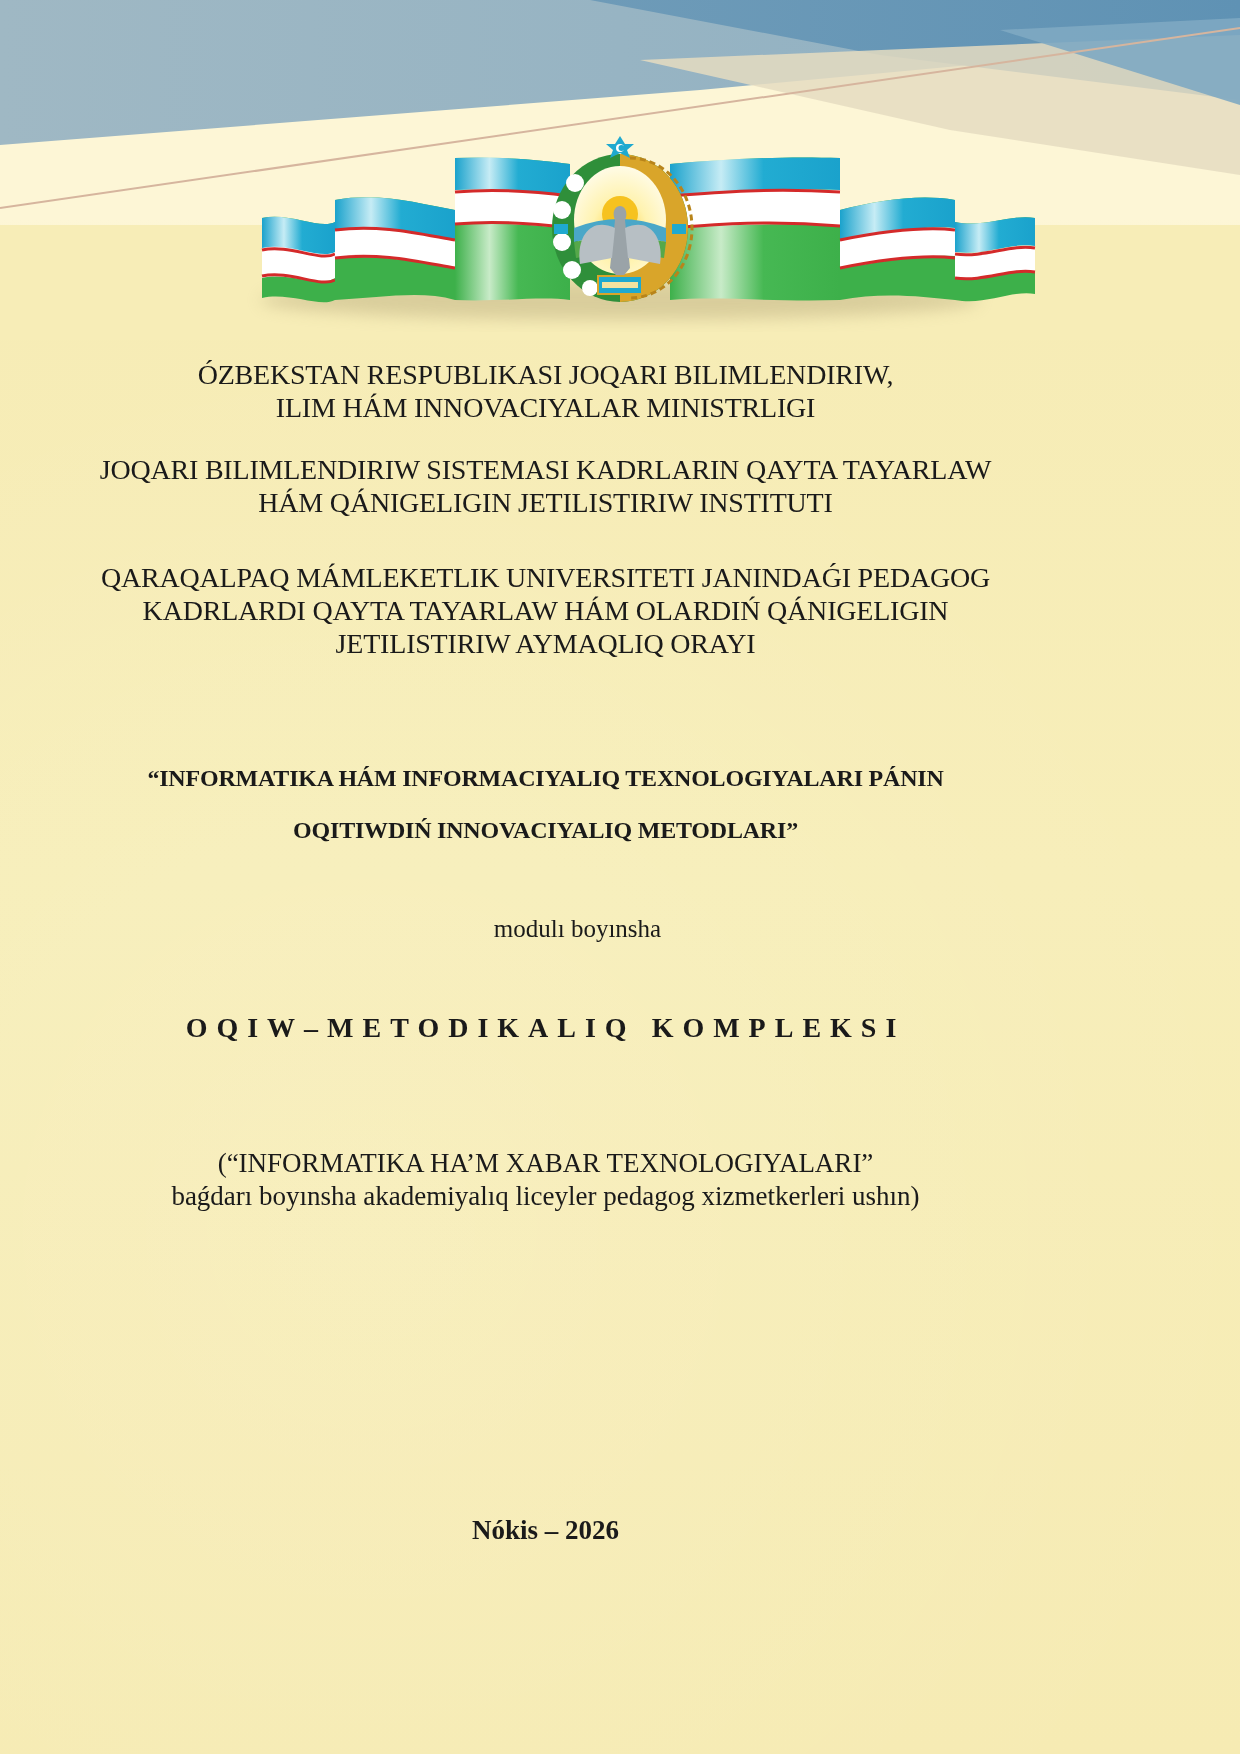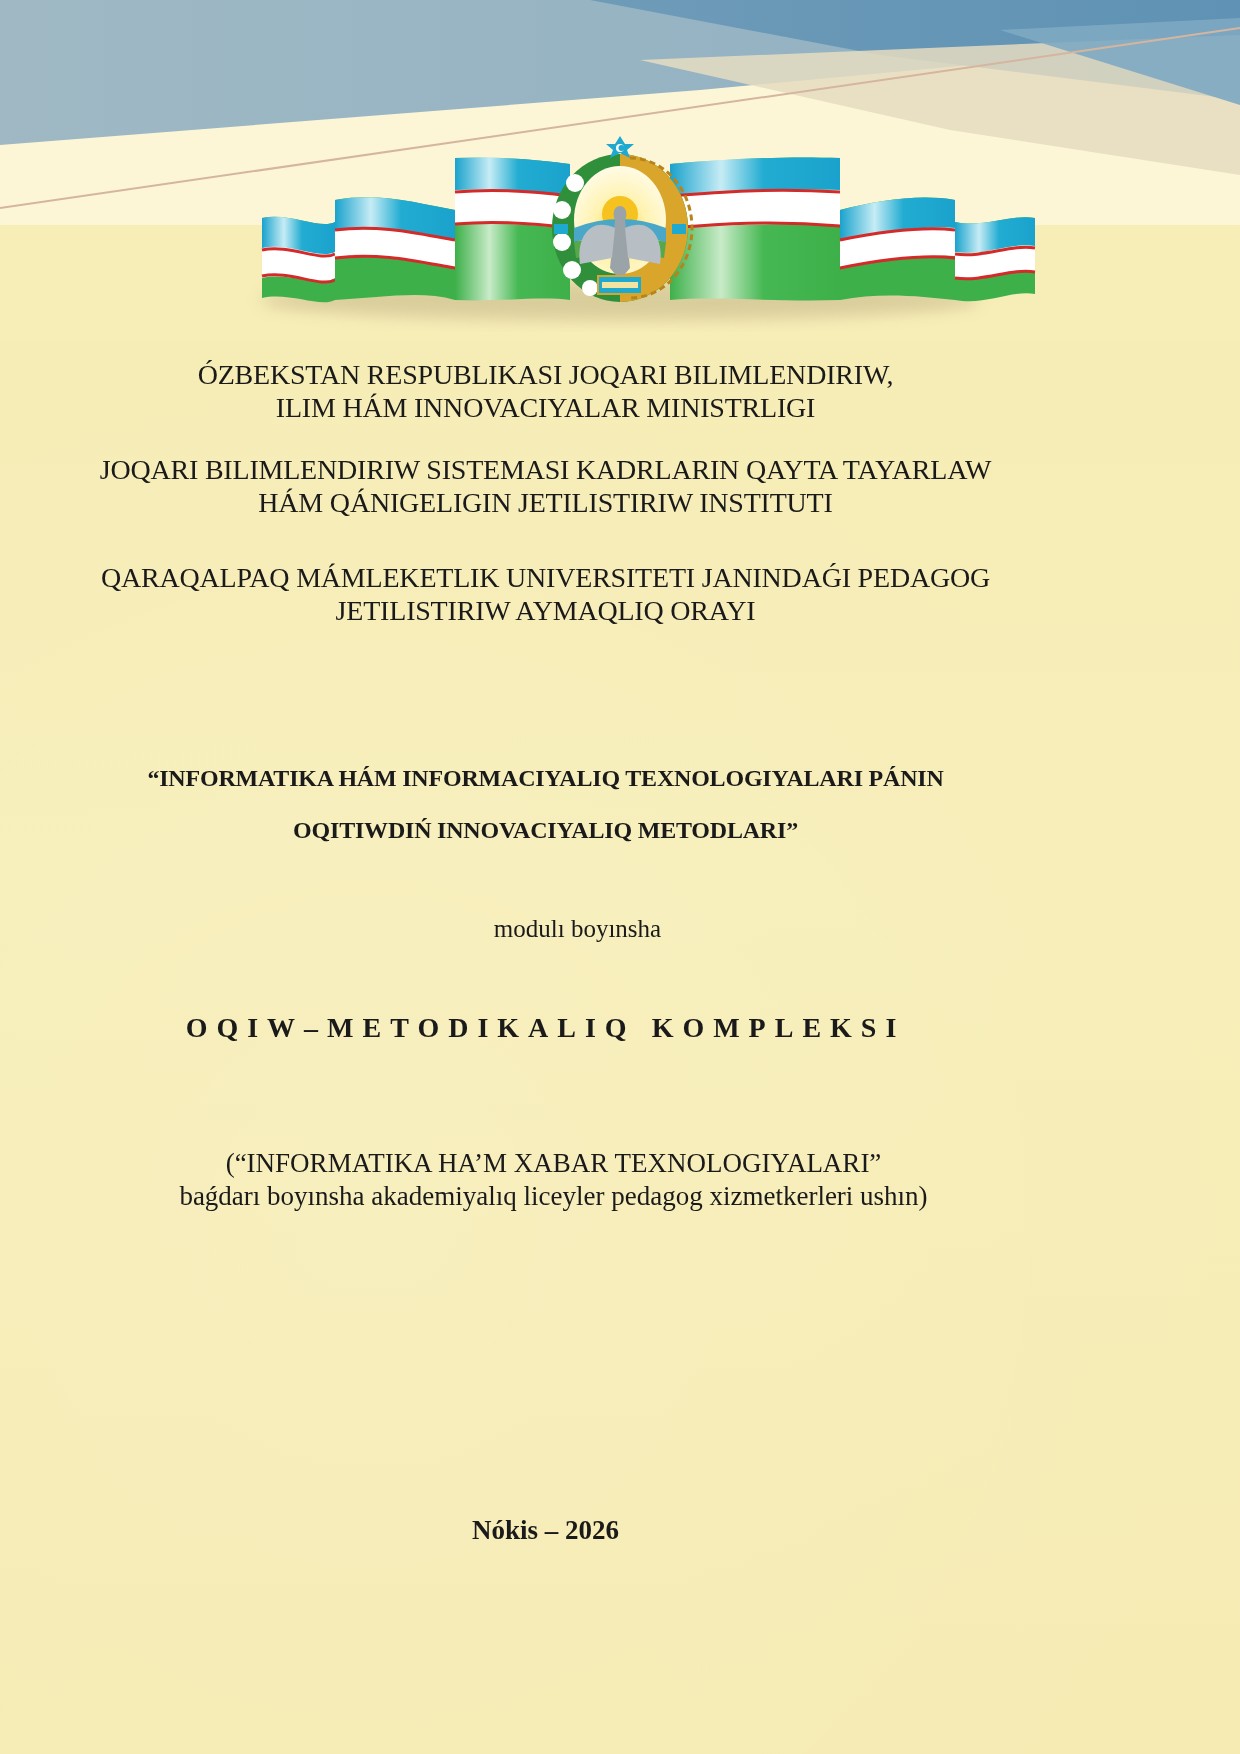--- a/index.html
+++ b/index.html
@@ -16,21 +16,21 @@
       linear-gradient(180deg, #f6ebb4 0%, #f7eeb9 50%, #f6ebb3 100%);
   }
   .header-art { position: absolute; left: 0; top: 0; width: 1240px; height: 340px; }
   .emblem { position: absolute; left: 0; top: 0; width: 1240px; height: 340px; }
 
   .text-block { position: absolute; left: 0; width: 1091px; text-align: center; }
   .org { font-size: 28px; line-height: 33px; letter-spacing: -0.2px; font-weight: normal; }
   .title { font-size: 24px; line-height: 52px; font-weight: bold; letter-spacing: -0.2px; }
   .module { font-size: 25px; line-height: 30px; }
   .kompleks { font-size: 28px; font-weight: bold; letter-spacing: 9px; }
-  .audience { font-size: 27px; line-height: 33px; padding-left: 8px; }
+  .audience { font-size: 27px; line-height: 33px; }
   .city { font-size: 27px; font-weight: bold; }
 </style>
 </head>
 <body>
 
 <div class="page-bg"></div>
 
 <svg class="header-art" viewBox="0 0 1240 340" preserveAspectRatio="none">
   <defs>
     <linearGradient id="skyL" x1="0" y1="0" x2="1" y2="0">
@@ -174,20 +174,21 @@
   <div>ILIM HÁM INNOVACIYALAR MINISTRLIGI</div>
 </div>
 
 <div class="text-block org" style="top:453px;">
   <div>JOQARI BILIMLENDIRIW SISTEMASI KADRLARIN QAYTA TAYARLAW</div>
   <div>HÁM QÁNIGELIGIN JETILISTIRIW INSTITUTI</div>
 </div>
 
 <div class="text-block org" style="top:561px;">
   <div>QARAQALPAQ MÁMLEKETLIK UNIVERSITETI JANINDAǴI PEDAGOG</div>
+  <div>KADRLARDI QAYTA TAYARLAW HÁM OLARDIŃ QÁNIGELIGIN</div>
   <div>JETILISTIRIW AYMAQLIQ ORAYI</div>
 </div>
 
 <div class="text-block title" style="top:752px;">
   <div>“INFORMATIKA HÁM INFORMACIYALIQ TEXNOLOGIYALARI PÁNIN</div>
   <div>OQITIWDIŃ INNOVACIYALIQ METODLARI”</div>
 </div>
 
 <div class="text-block module" style="top:914px;padding-left:32px;">modulı boyınsha</div>
 

